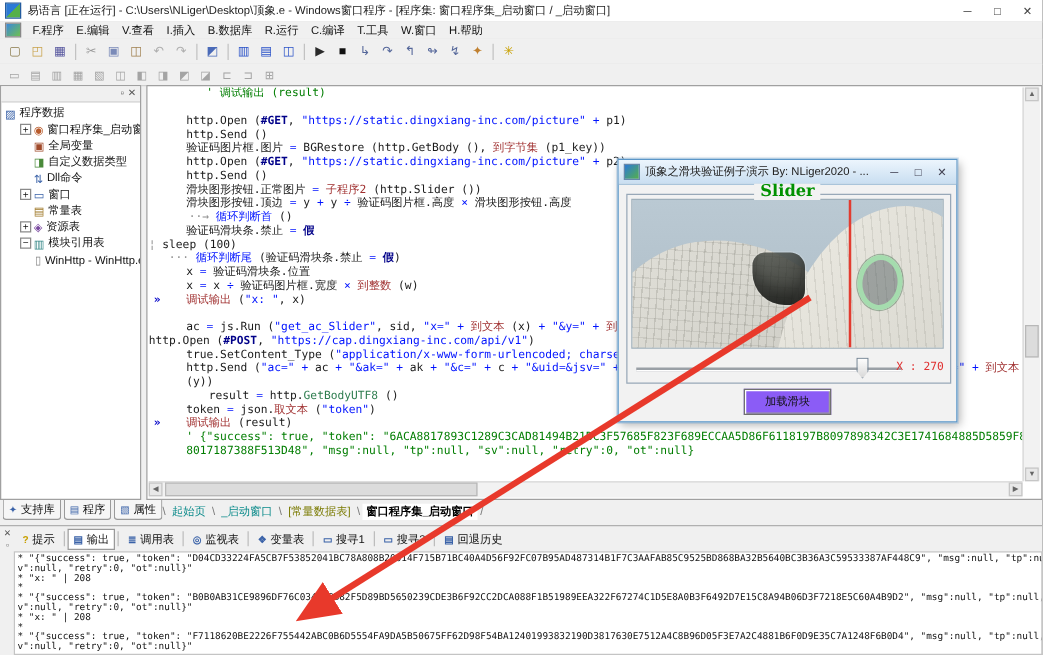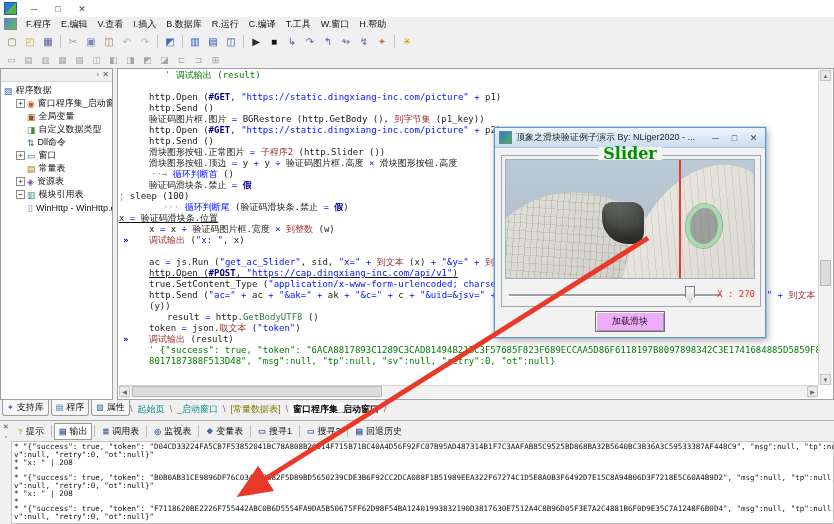--- a/index.html
+++ b/index.html
@@ -77,21 +77,21 @@
   .popup{position:absolute;left:494px;top:127px;width:272px;height:211px;background:#f2f2f2;
          border:1px solid #5a96c8;box-shadow:0 0 0 1px rgba(130,175,215,.4),2px 3px 7px rgba(0,0,0,.3);
          z-index:50;box-sizing:border-box;}
   .popup-title{height:19px;background:linear-gradient(#ecf5fd,#c9def1);border-bottom:1px solid #a9c4da;
                display:flex;align-items:center;font-size:9px;padding:0 4px;gap:4px;}
   .popup-title .ttl{flex:1;white-space:nowrap;overflow:hidden;color:#222;}
   .popup-icn{width:11px;height:11px;background:linear-gradient(135deg,#2c7ad6,#55b04a);border:1px solid #6688aa;flex:0 0 auto;}
   .popup-ctl{width:15px;text-align:center;color:#445;font-size:9px;flex:0 0 auto;}
   .groupbox{position:absolute;left:6px;top:27px;width:258px;height:150px;border:1px solid #98a8b8;}
   .slider-caption{position:absolute;top:19px;left:50%;transform:translateX(-50%);padding:0 5px;background:#f2f2f2;
-                  font-family:"DejaVu Serif",serif;font-weight:bold;font-size:16px;color:#009100;z-index:2;line-height:13px;}
+                  font-family:"DejaVu Serif",serif;font-weight:bold;font-size:13px;color:#009100;z-index:2;line-height:13px;}
   .cap{position:absolute;left:10px;top:31px;width:250px;height:120px;overflow:hidden;
        background:linear-gradient(180deg,#bac9d3 0%,#b2c1cb 65%,#c3ced3 100%);border:1px solid #9fb0bb;box-sizing:border-box;}
   .b-left{position:absolute;left:-60px;top:32px;width:260px;height:190px;
        background:repeating-linear-gradient(100deg,rgba(110,110,100,.22) 0 1px,transparent 1px 6px),
                   repeating-linear-gradient(10deg,rgba(110,110,100,.15) 0 1px,transparent 1px 8px),
                   linear-gradient(135deg,#e4e3dc,#c6c5bd);
        border-radius:48% 52% 8% 8%/90% 85% 8% 8%;transform:rotate(-6deg);}
   .b-right{position:absolute;right:-50px;top:4px;width:180px;height:160px;
        background:repeating-linear-gradient(80deg,rgba(120,120,110,.16) 0 1px,transparent 1px 7px),
                   linear-gradient(120deg,#edebe3,#d3d2ca);
@@ -101,32 +101,33 @@
        border-radius:10px 12px 12px 26px;box-shadow:inset 0 -12px 12px rgba(0,0,0,.35),0 0 0 1px rgba(255,255,255,.18);}
   .hole{position:absolute;left:180px;top:44px;width:28px;height:36px;border:4px solid #a5dcae;border-radius:50%;
        background:rgba(72,84,88,.45);transform:rotate(6deg);box-shadow:0 0 0 1px rgba(70,110,80,.45);}
   .vline{position:absolute;left:173px;top:0;bottom:0;width:2px;background:#e23c30;}
   .track{position:absolute;left:14px;top:166px;width:212px;height:2px;background:#9aa0a6;
          border-bottom:1px solid #fff;}
   .thumb{position:absolute;left:190px;top:158px;width:10px;height:17px;background:linear-gradient(#fdfdfd,#d8d8d8);
          border:1px solid #6f8090;box-sizing:border-box;clip-path:polygon(0 0,100% 0,100% 62%,50% 100%,0 62%);}
   .x-label{position:absolute;right:10px;top:161px;color:#e03030;font-size:9px;font-family:"DejaVu Sans Mono",monospace;}
   .load-btn{position:absolute;left:50%;transform:translateX(-50%);top:183px;width:68px;height:19px;
-            background:#f0abfc;border:1px solid #707070;box-shadow:inset 1px 1px 0 #fff,inset -1px -1px 0 #9c9c9c;
+            background:#8b5cf6;border:1px solid #707070;box-shadow:inset 1px 1px 0 #fff,inset -1px -1px 0 #9c9c9c;
             font-size:9px;text-align:center;line-height:18px;}
   
   .arrow-overlay{position:absolute;left:0;top:0;width:834px;height:524px;z-index:60;pointer-events:none;}
 </style>
 </head>
 <body>
 
 <div id="app">
 
   <div class="titlebar">
     <span class="app-icon"></span>
+    <span class="title-text">易语言 [正在运行] - C:\Users\NLiger\Desktop\顶象.e - Windows窗口程序 - [程序集: 窗口程序集_启动窗口 / _启动窗口]</span>
     <span class="win-controls">
       <span>─</span>
       <span>□</span>
       <span>✕</span>
     </span>
   </div>
 
   <div class="menubar" id="menubar">
     <span class="menu-logo"></span>
   <span class="menu-item">F.程序</span>
@@ -318,27 +319,27 @@
         <div class="code-row" style="padding-left: 30px;"><span class="cn">http.Open (</span><span class="cd">#GET</span><span class="cn">, </span><span class="cs">"https://static.dingxiang-inc.com/picture"</span><span class="co"> + </span><span class="cn">p1)</span></div>
         <div class="code-row" style="padding-left: 30px;"><span class="cn">http.Send ()</span></div>
         <div class="code-row" style="padding-left: 30px;"><span class="cn">验证码图片框.图片 </span><span class="co">= </span><span class="cn">BGRestore (http.GetBody (), </span><span class="cf">到字节集</span><span class="cn"> (p1_key))</span></div>
         <div class="code-row" style="padding-left: 30px;"><span class="cn">http.Open (</span><span class="cd">#GET</span><span class="cn">, </span><span class="cs">"https://static.dingxiang-inc.com/picture"</span><span class="co"> + </span><span class="cn">p2)</span></div>
         <div class="code-row" style="padding-left: 30px;"><span class="cn">http.Send ()</span></div>
         <div class="code-row" style="padding-left: 30px;"><span class="cn">滑块图形按钮.正常图片 </span><span class="co">= </span><span class="cf">子程序2</span><span class="cn"> (http.Slider ())</span></div>
         <div class="code-row" style="padding-left: 30px;"><span class="cn">滑块图形按钮.顶边 </span><span class="co">= </span><span class="cn">y </span><span class="co">+ </span><span class="cn">y </span><span class="co">÷ </span><span class="cn">验证码图片框.高度 </span><span class="co">× </span><span class="cn">滑块图形按钮.高度</span></div>
         <div class="code-row" style="padding-left: 32px;"><span class="cg">··→ </span><span class="ck">循环判断首</span><span class="cn"> ()</span></div>
         <div class="code-row" style="padding-left: 30px;"><span class="cn">验证码滑块条.禁止 </span><span class="co">= </span><span class="cd">假</span></div>
         <div class="code-row" style=""><span class="cg">¦    </span><span class="cn">sleep (100)</span></div>
-        <div class="code-row" style="padding-left: 44px;"><span class="cg">··· </span><span class="ck">循环判断尾</span><span class="cn"> (验证码滑块条.禁止 </span><span class="co">= </span><span class="cd">假</span><span class="cn">)</span></div>
-        <div class="code-row" style=" text-decoration: underline;"><span class="cn">x </span><span class="co">= </span><span class="cn">验证码滑块条.位置</span></div>
+        <div class="code-row" style="padding-left: 16px;"><span class="cg">··· </span><span class="ck">循环判断尾</span><span class="cn"> (验证码滑块条.禁止 </span><span class="co">= </span><span class="cd">假</span><span class="cn">)</span></div>
+        <div class="code-row" style="padding-left: 30px;"><span class="cn">x </span><span class="co">= </span><span class="cn">验证码滑块条.位置</span></div>
         <div class="code-row" style="padding-left: 30px;"><span class="cn">x </span><span class="co">= </span><span class="cn">x </span><span class="co">÷ </span><span class="cn">验证码图片框.宽度 </span><span class="co">× </span><span class="cf">到整数</span><span class="cn"> (w)</span></div>
         <div class="code-row" style="padding-left: 30px;"><span class="code-mark">»</span><span class="cf">调试输出</span><span class="cn"> (</span><span class="cs">"x: "</span><span class="cn">, x)</span></div>
         <div class="code-row" style="padding-left: 22px;"></div>
         <div class="code-row" style="padding-left: 30px;"><span class="cn">ac </span><span class="co">= </span><span class="cn">js.Run (</span><span class="cs">"get_ac_Slider"</span><span class="cn">, sid, </span><span class="cs">"x="</span><span class="co"> + </span><span class="cf">到文本</span><span class="cn"> (x) </span><span class="co">+ </span><span class="cs">"&amp;y="</span><span class="co"> + </span><span class="cf">到文本</span><span class="cn"> (y))</span></div>
-        <div class="code-row" style="padding-left: 30px; text-decoration: underline;"><span class="cn">http.Open (</span><span class="cd">#POST</span><span class="cn">, </span><span class="cs">"https://cap.dingxiang-inc.com/api/v1"</span><span class="cn">)</span></div>
+        <div class="code-row" style=""><span class="cn">http.Open (</span><span class="cd">#POST</span><span class="cn">, </span><span class="cs">"https://cap.dingxiang-inc.com/api/v1"</span><span class="cn">)</span></div>
         <div class="code-row" style="padding-left: 30px;"><span class="cn">true.SetContent_Type (</span><span class="cs">"application/x-www-form-urlencoded; charset=UTF-8"</span><span class="cn">)</span></div>
         <div class="code-row" style="padding-left: 30px;"><span class="cn">http.Send (</span><span class="cs">"ac="</span><span class="co"> + </span><span class="cn">ac </span><span class="co">+ </span><span class="cs">"&amp;ak="</span><span class="co"> + </span><span class="cn">ak </span><span class="co">+ </span><span class="cs">"&amp;c="</span><span class="co"> + </span><span class="cn">c </span><span class="co">+ </span><span class="cs">"&amp;uid=&amp;jsv="</span><span class="co"> + </span><span class="cn">jsv </span><span class="co">+ </span><span class="cs">"&amp;captchaType=SLIDER&amp;x="</span><span class="co"> + </span><span class="cf">到文本</span><span class="cn"> (x) </span><span class="co">+ </span><span class="cs">"&amp;y="</span><span class="co"> + </span><span class="cf">到文本</span></div>
         <div class="code-row" style="padding-left: 30px;"><span class="cn">(y))</span></div>
         <div class="code-row" style="padding-left: 48px;"><span class="cn">result </span><span class="co">= </span><span class="cn">http.</span><span class="ct">GetBodyUTF8</span><span class="cn"> ()</span></div>
         <div class="code-row" style="padding-left: 30px;"><span class="cn">token </span><span class="co">= </span><span class="cn">json.</span><span class="cf">取文本</span><span class="cn"> (</span><span class="cs">"token"</span><span class="cn">)</span></div>
         <div class="code-row" style="padding-left: 30px;"><span class="code-mark">»</span><span class="cf">调试输出</span><span class="cn"> (result)</span></div>
         <div class="code-row" style="padding-left: 30px;"><span class="cc">' {"success": true, "token": "6ACA8817893C1289C3CAD81494B21BC3F57685F823F689ECCAA5D86F6118197B8097898342C3E1741684885D5859F8245DA4482DF8D9F9A591</span></div>
         <div class="code-row" style="padding-left: 30px;"><span class="cc">8017187388F513D48", "msg":null, "tp":null, "sv":null, "retry":0, "ot":null}</span></div>
         <div class="code-row" style="padding-left: 22px;"></div>
       </div>

